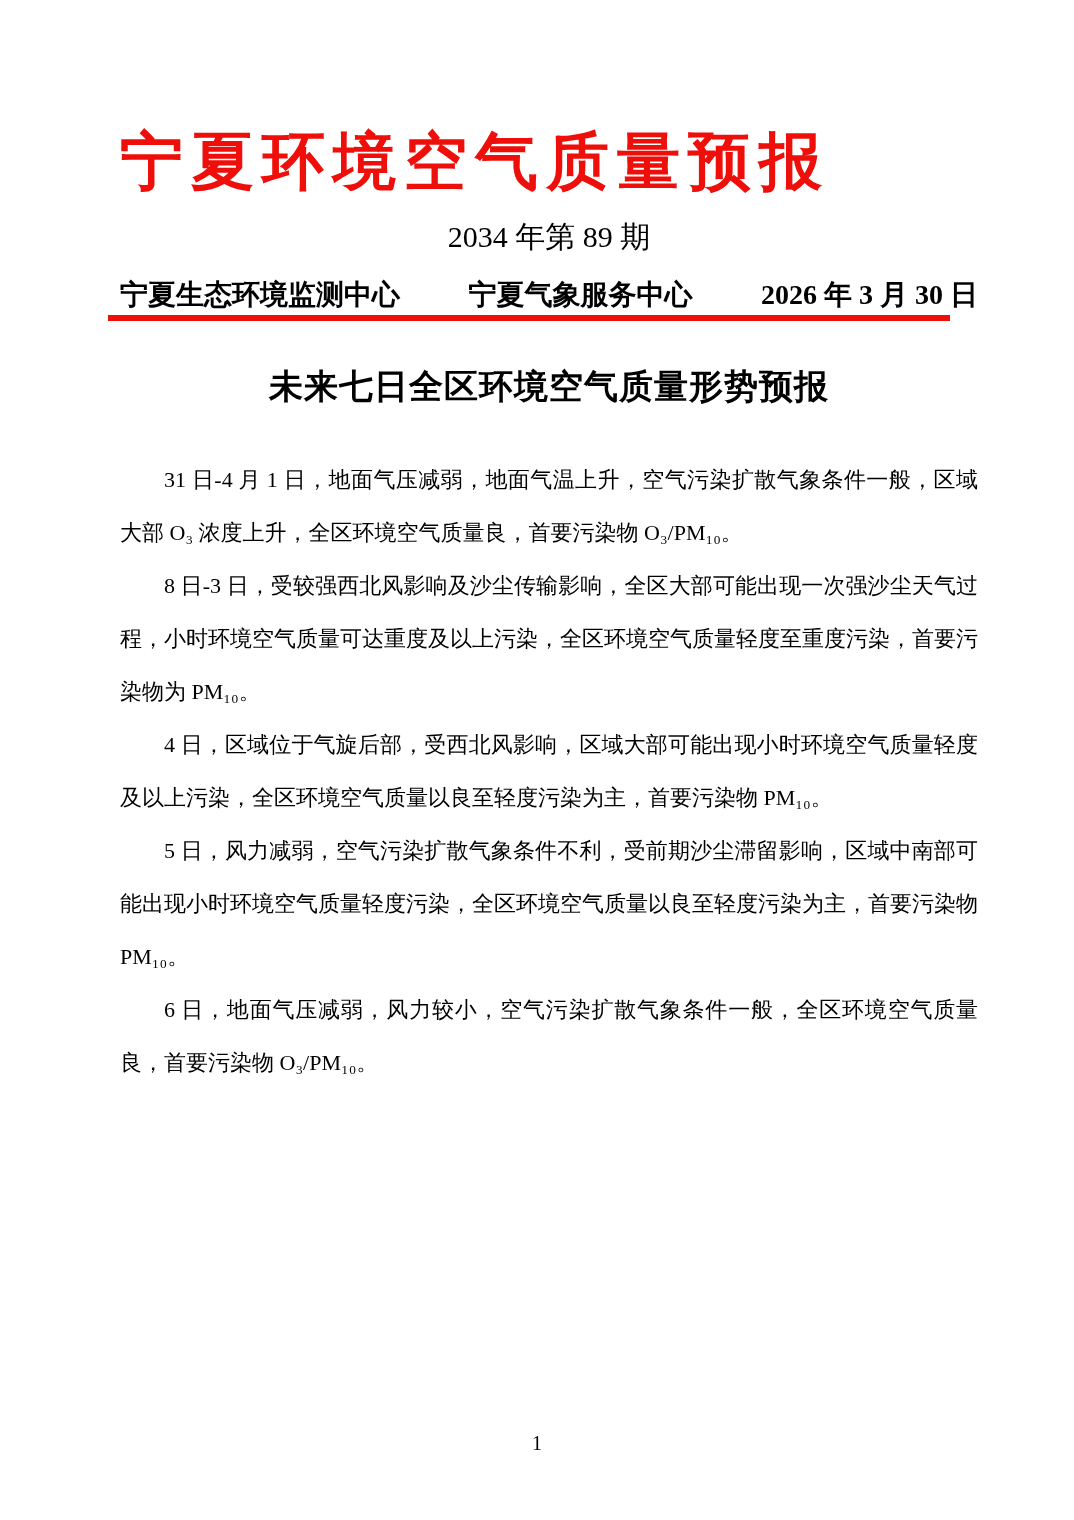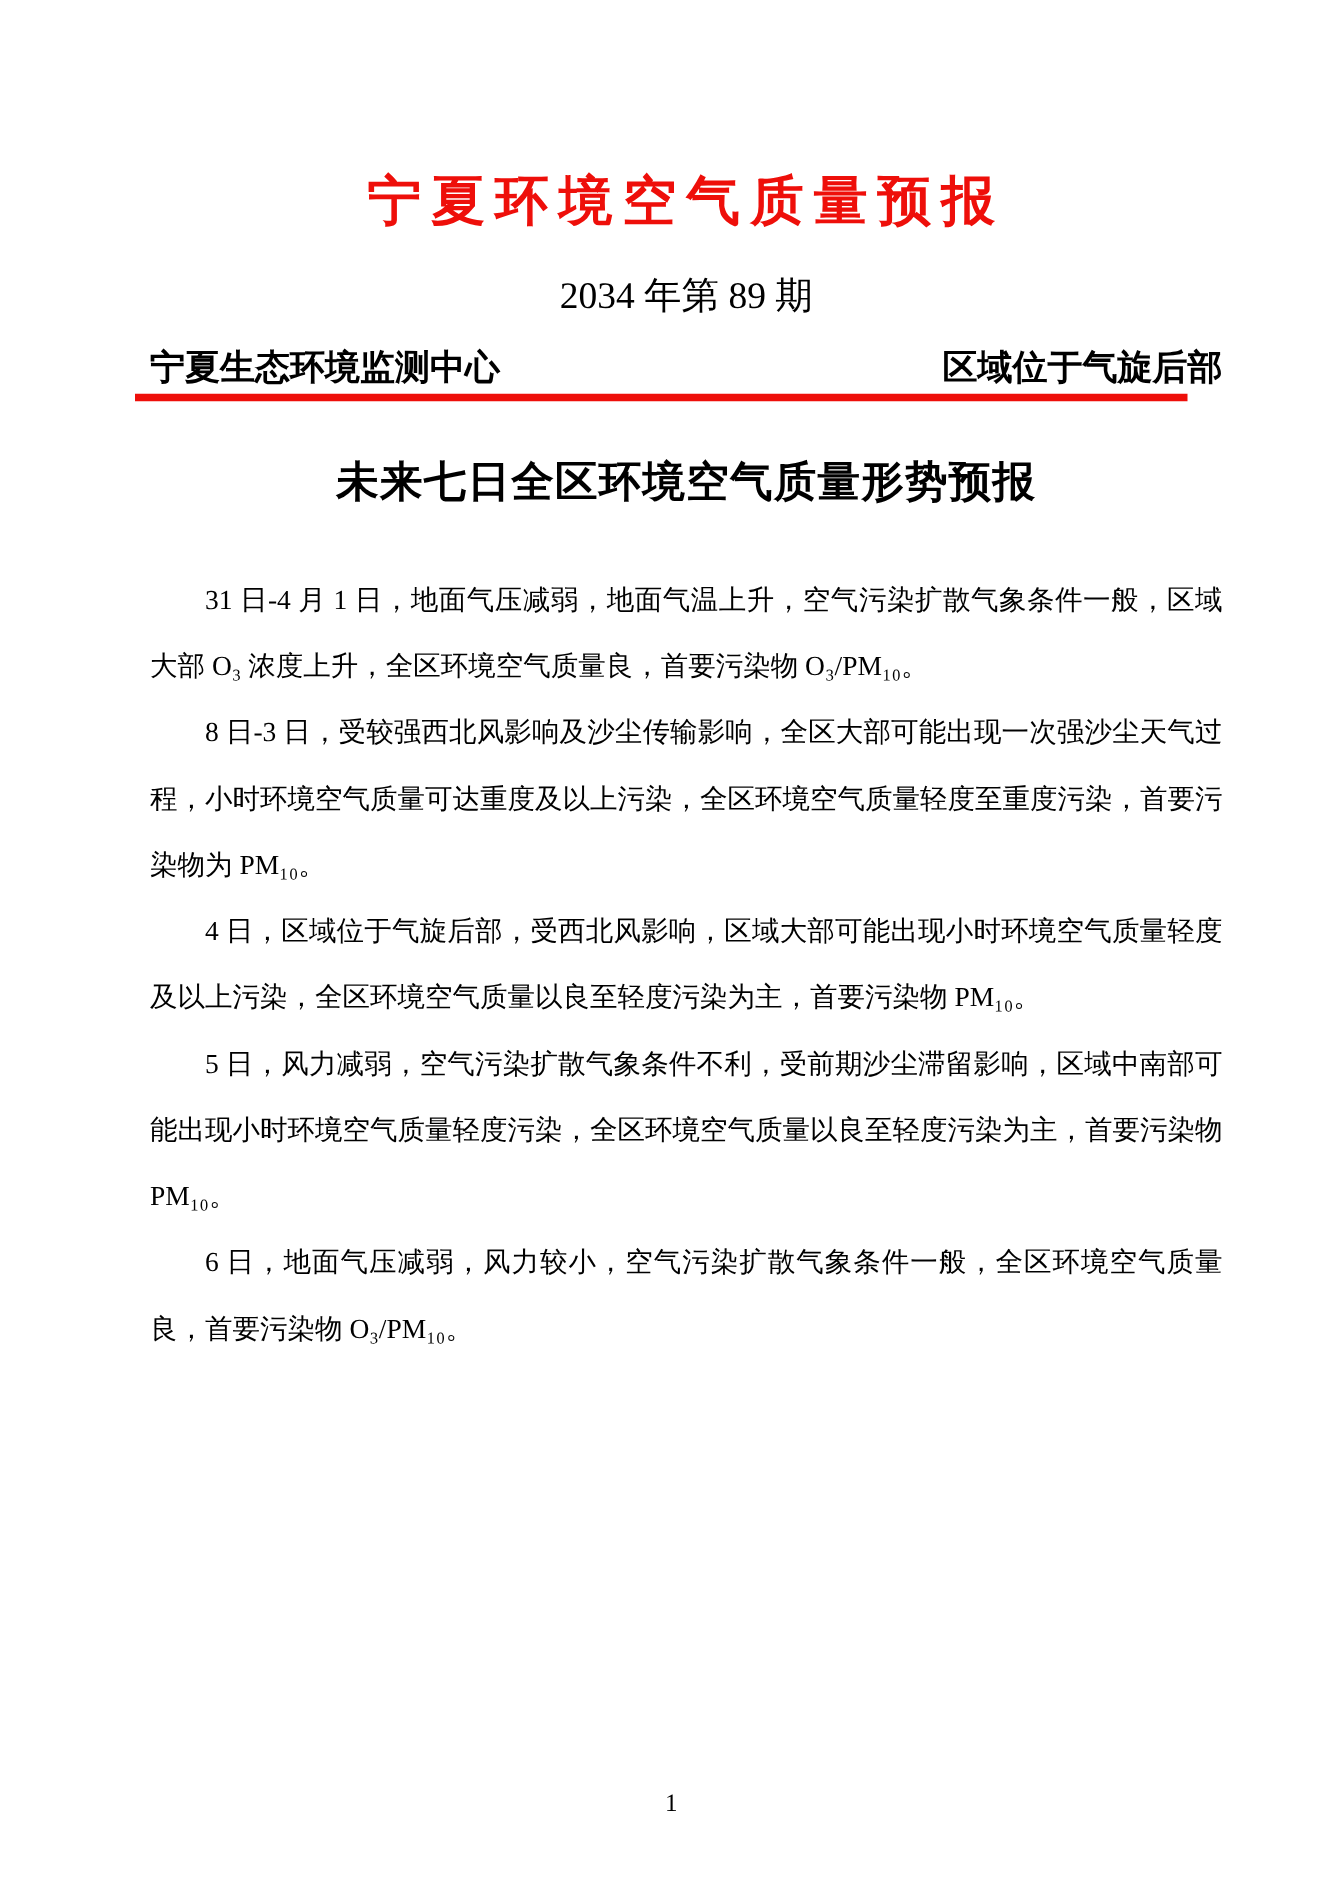--- a/index.html
+++ b/index.html
@@ -9,23 +9,22 @@
     height: 1520px;
     background: #ffffff;
     color: #000000;
     font-family: "Liberation Serif", "DejaVu Serif", serif;
     overflow: hidden;
   }
   .content { padding: 0 96px 0 120px; }
 
   .doc-title {
     margin: 122px 0 0 0;
-    text-align: center;
     color: var(--accent, #ee0f0a);
-    font-size: 43px;
+    font-size: 63px;
     font-weight: bold;
     letter-spacing: 8px;
     line-height: 80px;
     white-space: nowrap;
   }
   .issue {
     margin-top: 16px;
     text-align: center;
     font-size: 30px;
     line-height: 38px;
@@ -79,21 +78,22 @@
 
 <div class="page">
   <div class="content">
 
     <h1 class="doc-title">宁夏环境空气质量预报</h1>
 
     <div class="issue">2034 年第 89 期</div>
 
     <div class="issuer-row">
       <span>宁夏生态环境监测中心</span>
-      <span>区域位于气旋后部</span>
+      <span>宁夏气象服务中心</span>
+      <span>2026 年 3 月 30 日</span>
     </div>
 
     <div class="red-rule"></div>
 
     <h2 class="section-title">未来七日全区环境空气质量形势预报</h2>
 
     <div class="body-text">
       <p>31 日-4 月 1 日，地面气压减弱，地面气温上升，空气污染扩散气象条件一般，区域大部 O₃ 浓度上升，全区环境空气质量良，首要污染物 O₃/PM₁₀。</p>
       <p>8 日-3 日，受较强西北风影响及沙尘传输影响，全区大部可能出现一次强沙尘天气过程，小时环境空气质量可达重度及以上污染，全区环境空气质量轻度至重度污染，首要污染物为 PM₁₀。</p>
       <p>4 日，区域位于气旋后部，受西北风影响，区域大部可能出现小时环境空气质量轻度及以上污染，全区环境空气质量以良至轻度污染为主，首要污染物 PM₁₀。</p>

